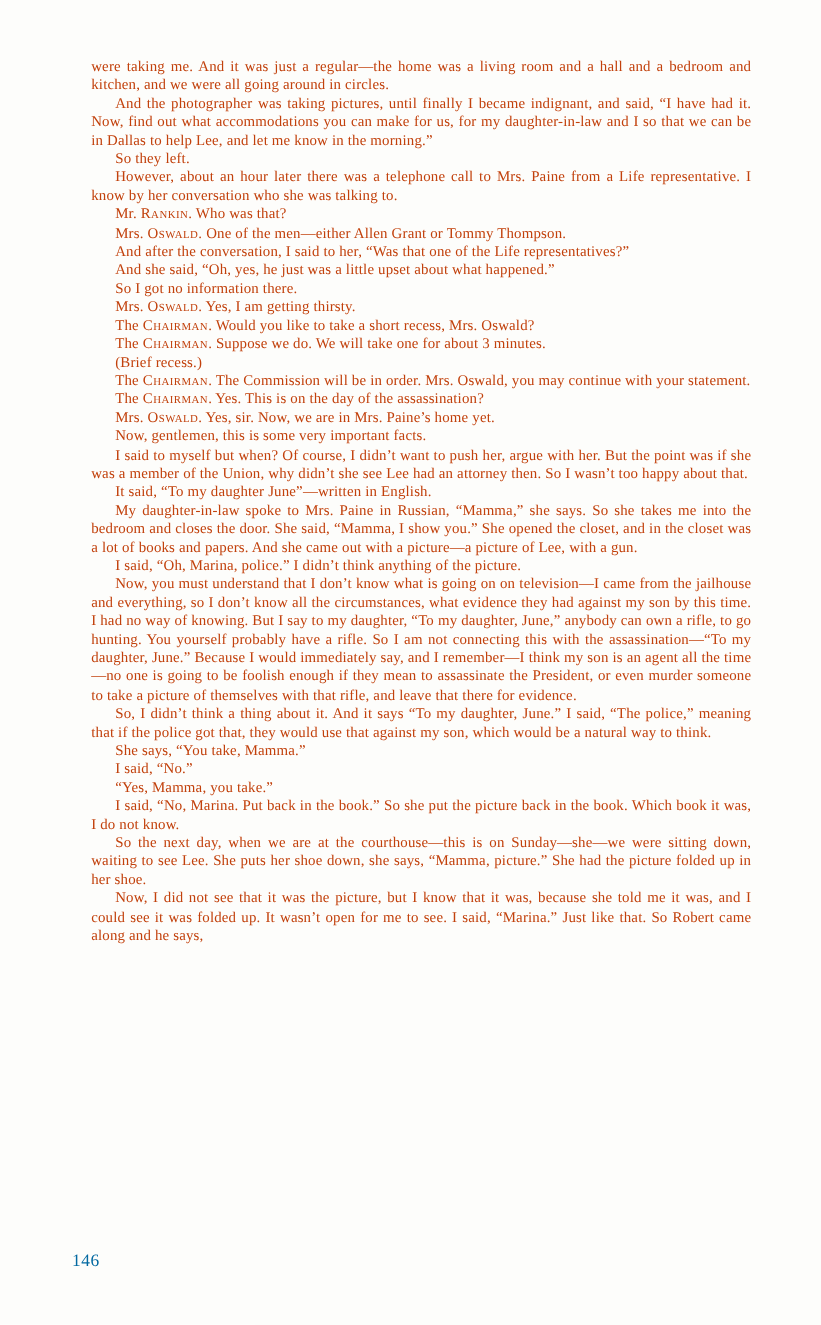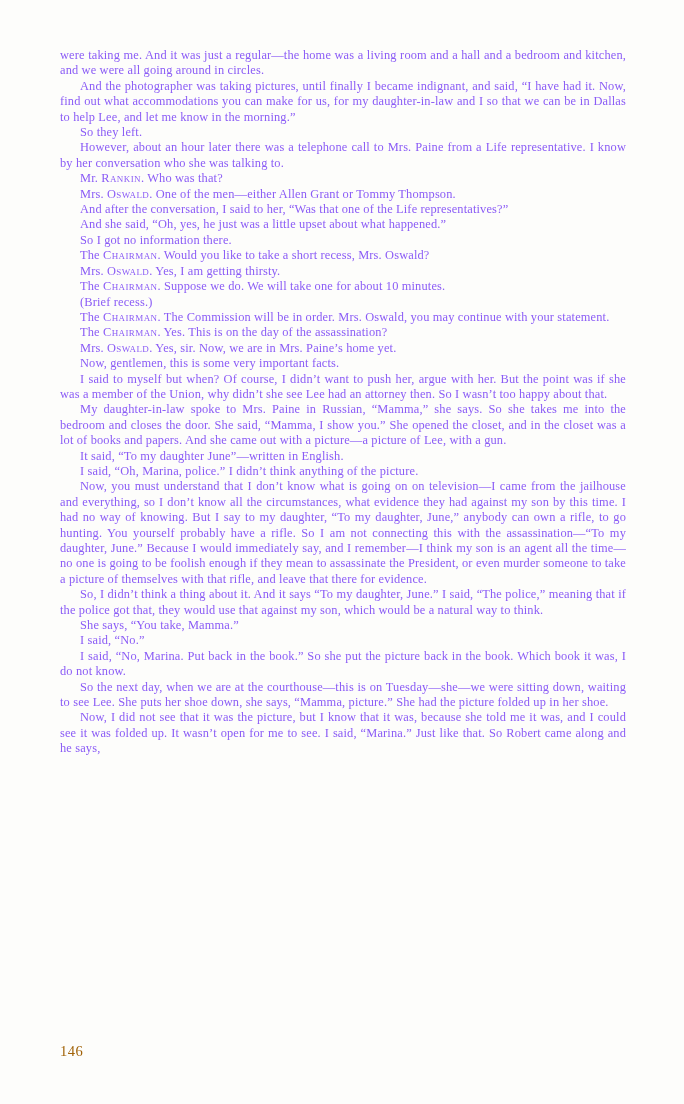--- a/index.html
+++ b/index.html
@@ -20,72 +20,74 @@
     box-sizing: border-box;
     padding: 48px 58px 40px 60px;
     background: #fdfdfb;
   }
   .body-text {
     font-size: 12.4px;
     line-height: 15.4px;
     text-align: justify;
     text-justify: inter-word;
     letter-spacing: 0.15px;
-    color: #8b5cf6;
+    color: #c2410c;
+    margin-left: 16px;
   }
   .para {
     margin: 0;
     text-indent: 20px;
     text-align: justify;
   }
   .para.noindent {
     text-indent: 0;
   }
   .para .sc {
     font-variant: small-caps;
     letter-spacing: 0.4px;
   }
   .page-number {
     position: absolute;
     left: 60px;
     bottom: 44px;
     font-size: 14.5px;
     font-family: "Liberation Serif", serif;
-    color: #a16207;
+    color: #0369a1;
     letter-spacing: 0.5px;
   }
 </style>
 </head>
 <body>
 
 <div class="page">
   <div class="body-text" id="text-body">
       <p class="para noindent"><span>were taking me.  And it was just a regular—the home was a living room and a hall and a bedroom and kitchen, and we were all going around in circles.</span></p>
       <p class="para"><span>And the photographer was taking pictures, until finally I became indignant, and said, “I have had it.  Now, find out what accommodations you can make for us, for my daughter-in-law and I so that we can be in Dallas to help Lee, and let me know in the morning.”</span></p>
       <p class="para"><span>So they left.</span></p>
       <p class="para"><span>However, about an hour later there was a telephone call to Mrs. Paine from a Life representative.  I know by her conversation who she was talking to.</span></p>
       <p class="para"><span>Mr. </span><span class="sc">Rankin</span><span>. Who was that?</span></p>
       <p class="para"><span>Mrs. </span><span class="sc">Oswald</span><span>. One of the men—either Allen Grant or Tommy Thompson.</span></p>
       <p class="para"><span>And after the conversation, I said to her, “Was that one of the Life representatives?”</span></p>
       <p class="para"><span>And she said, “Oh, yes, he just was a little upset about what happened.”</span></p>
       <p class="para"><span>So I got no information there.</span></p>
+      <p class="para"><span>Mrs. </span><span class="sc">Oswald</span><span>. Yes, I am getting thirsty.</span></p>
       <p class="para"><span>The </span><span class="sc">Chairman</span><span>. Would you like to take a short recess, Mrs. Oswald?</span></p>
-      <p class="para"><span>Mrs. </span><span class="sc">Oswald</span><span>. Yes, I am getting thirsty.</span></p>
-      <p class="para"><span>The </span><span class="sc">Chairman</span><span>. Suppose we do.  We will take one for about 10 minutes.</span></p>
+      <p class="para"><span>The </span><span class="sc">Chairman</span><span>. Suppose we do.  We will take one for about 3 minutes.</span></p>
       <p class="para"><span>(Brief recess.)</span></p>
       <p class="para"><span>The </span><span class="sc">Chairman</span><span>. The Commission will be in order.  Mrs. Oswald, you may continue with your statement.</span></p>
       <p class="para"><span>The </span><span class="sc">Chairman</span><span>. Yes.  This is on the day of the assassination?</span></p>
       <p class="para"><span>Mrs. </span><span class="sc">Oswald</span><span>. Yes, sir.  Now, we are in Mrs. Paine’s home yet.</span></p>
       <p class="para"><span>Now, gentlemen, this is some very important facts.</span></p>
       <p class="para"><span>I said to myself but when?  Of course, I didn’t want to push her, argue with her.  But the point was if she was a member of the Union, why didn’t she see Lee had an attorney then.  So I wasn’t too happy about that.</span></p>
+      <p class="para"><span>It said, “To my daughter June”—written in English.</span></p>
       <p class="para"><span>My daughter-in-law spoke to Mrs. Paine in Russian, “Mamma,” she says.  So she takes me into the bedroom and closes the door.  She said, “Mamma, I show you.”  She opened the closet, and in the closet was a lot of books and papers.  And she came out with a picture—a picture of Lee, with a gun.</span></p>
-      <p class="para"><span>It said, “To my daughter June”—written in English.</span></p>
       <p class="para"><span>I said, “Oh, Marina, police.”  I didn’t think anything of the picture.</span></p>
       <p class="para"><span>Now, you must understand that I don’t know what is going on on television—I came from the jailhouse and everything, so I don’t know all the circumstances, what evidence they had against my son by this time.  I had no way of knowing.  But I say to my daughter, “To my daughter, June,” anybody can own a rifle, to go hunting.  You yourself probably have a rifle.  So I am not connecting this with the assassination—“To my daughter, June.”  Because I would immediately say, and I remember—I think my son is an agent all the time—no one is going to be foolish enough if they mean to assassinate the President, or even murder someone to take a picture of themselves with that rifle, and leave that there for evidence.</span></p>
       <p class="para"><span>So, I didn’t think a thing about it.  And it says “To my daughter, June.”  I said, “The police,” meaning that if the police got that, they would use that against my son, which would be a natural way to think.</span></p>
       <p class="para"><span>She says, “You take, Mamma.”</span></p>
       <p class="para"><span>I said, “No.”</span></p>
+      <p class="para"><span>“Yes, Mamma, you take.”</span></p>
       <p class="para"><span>I said, “No, Marina.  Put back in the book.”  So she put the picture back in the book.  Which book it was, I do not know.</span></p>
-      <p class="para"><span>So the next day, when we are at the courthouse—this is on Tuesday—she—we were sitting down, waiting to see Lee.  She puts her shoe down, she says, “Mamma, picture.”  She had the picture folded up in her shoe.</span></p>
+      <p class="para"><span>So the next day, when we are at the courthouse—this is on Sunday—she—we were sitting down, waiting to see Lee.  She puts her shoe down, she says, “Mamma, picture.”  She had the picture folded up in her shoe.</span></p>
       <p class="para"><span>Now, I did not see that it was the picture, but I know that it was, because she told me it was, and I could see it was folded up.  It wasn’t open for me to see.  I said, “Marina.”  Just like that.  So Robert came along and he says,</span></p>
     </div>
   <div class="page-number">146</div>
 </div>
 
 </body></html>

